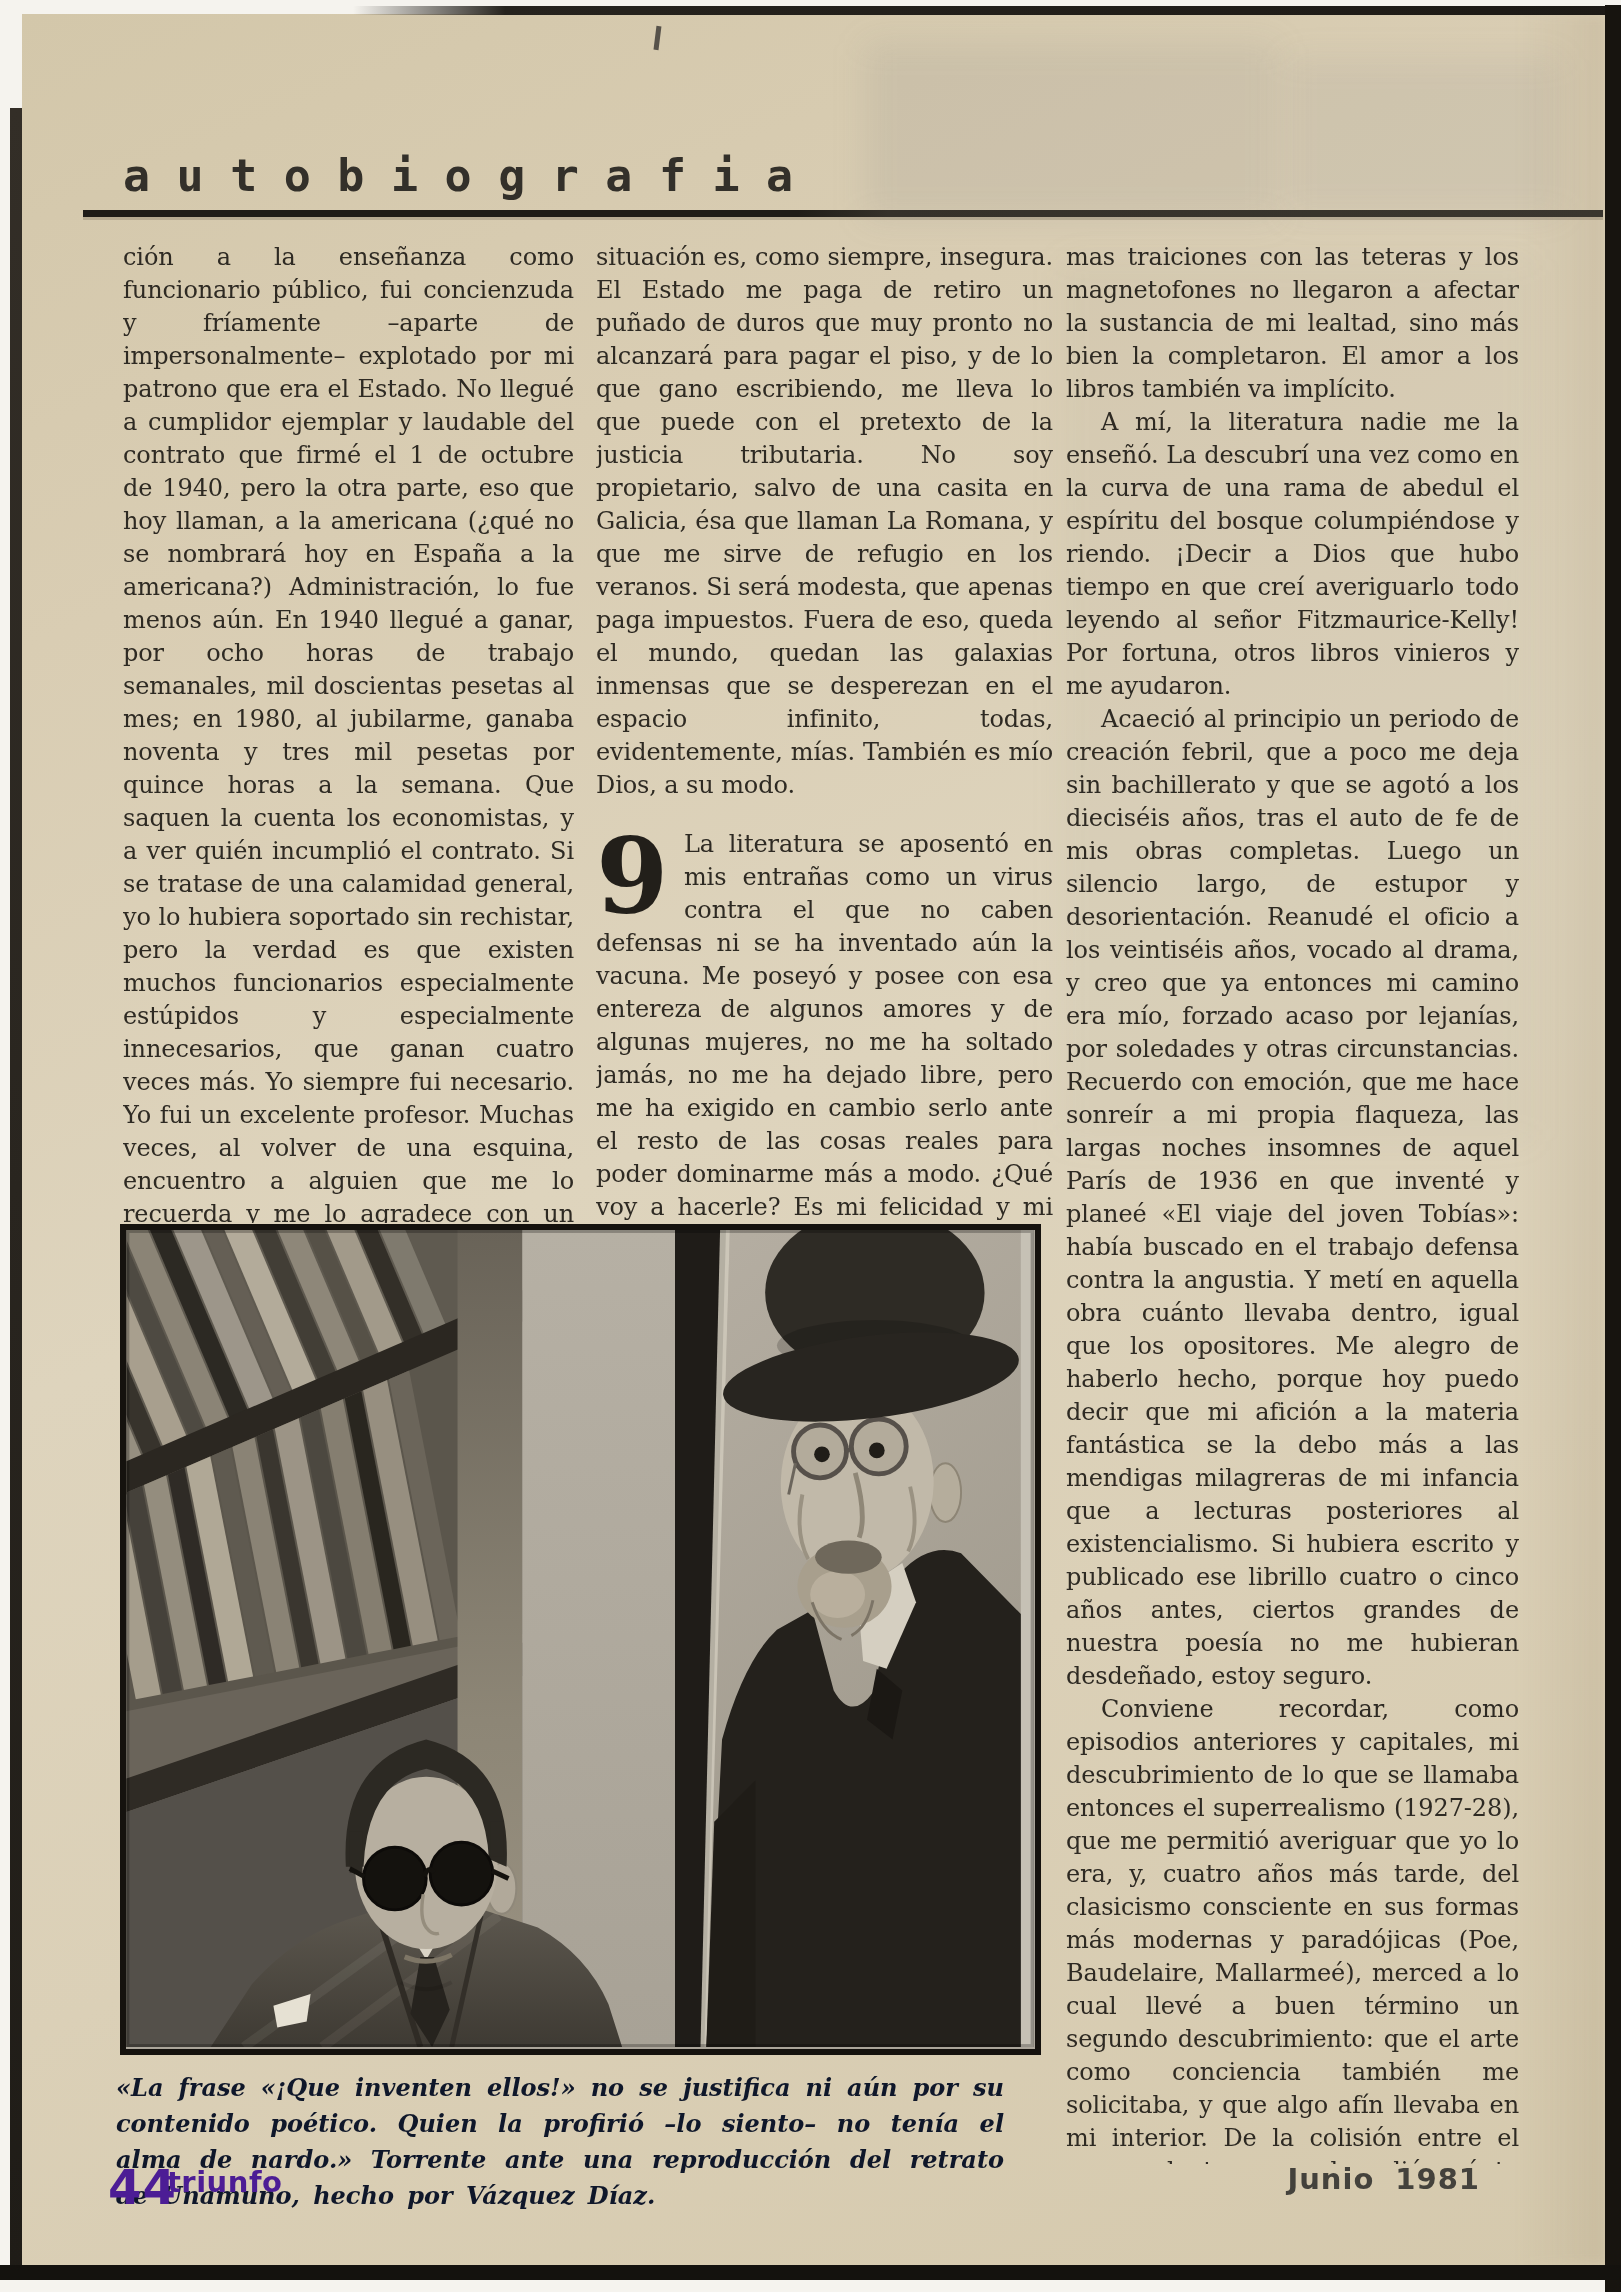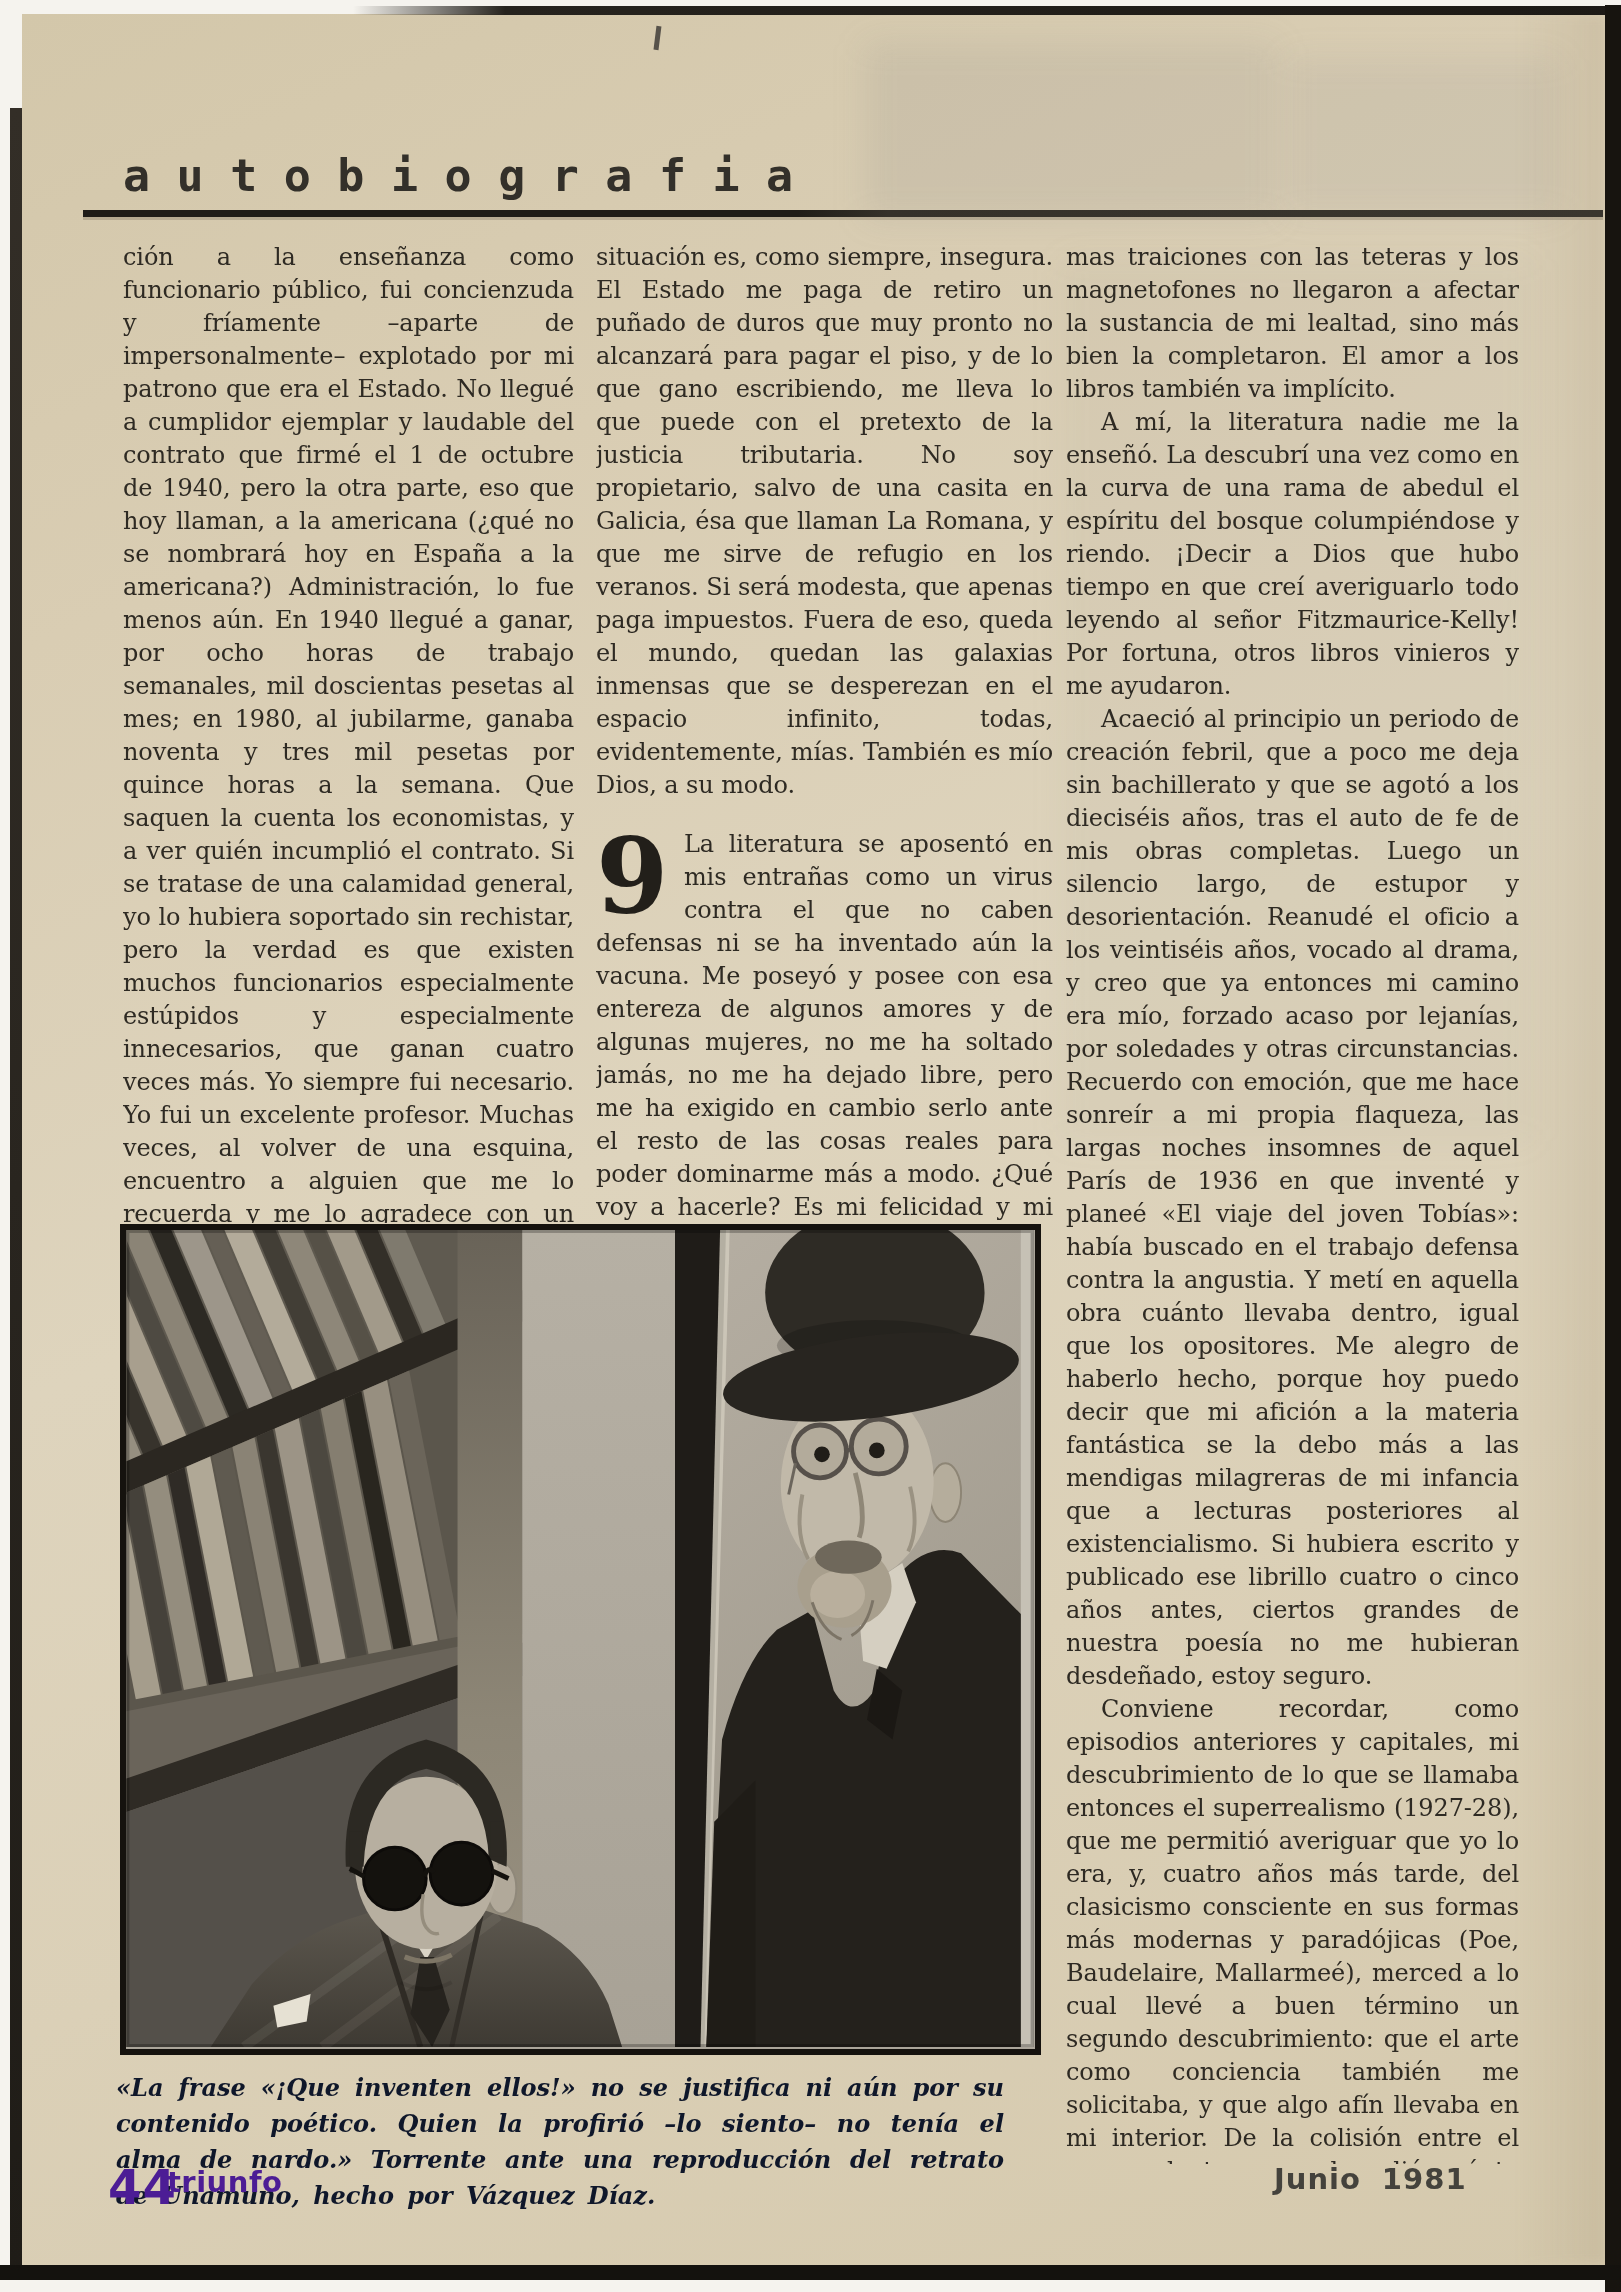--- a/index.html
+++ b/index.html
@@ -80,21 +80,21 @@
     position:absolute;left:108px;top:2159px;
     font-family:"DejaVu Sans", sans-serif;font-weight:bold;
     font-size:48px;color:#4c1d95;letter-spacing:1px;
   }
   .mag-name{
     position:absolute;left:167px;top:2165px;
     font-family:"DejaVu Sans", sans-serif;font-weight:bold;
     font-size:29px;color:#4c1d95;letter-spacing:0.5px;
   }
   .issue-date{
-    position:absolute;left:1274px;top:2162px;width:206px;text-align:left;
+    position:absolute;left:1274px;top:2162px;width:206px;text-align:right;
     font-family:"DejaVu Sans", sans-serif;font-weight:bold;
     font-size:29px;color:#44423c;word-spacing:9.8px;letter-spacing:1px;
   }
 </style>
 </head>
 <body>
 
 <div class="paper">
   <span class="ghost g1"></span>
   <span class="ghost g2"></span>

